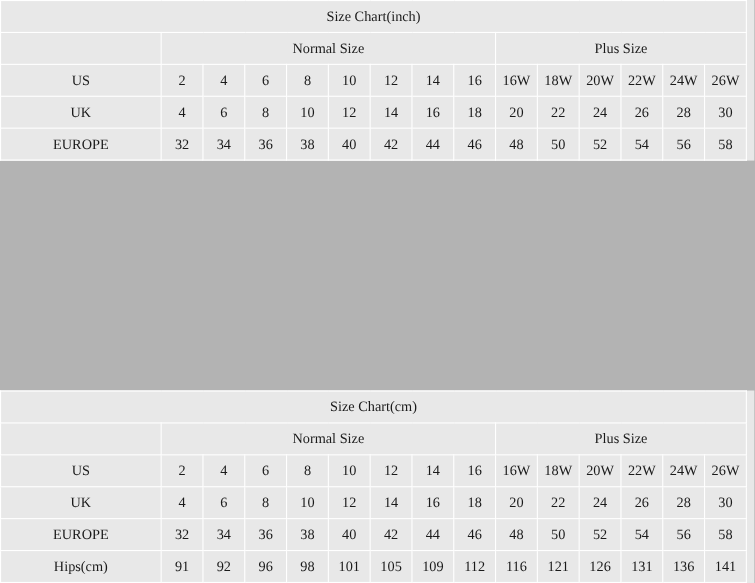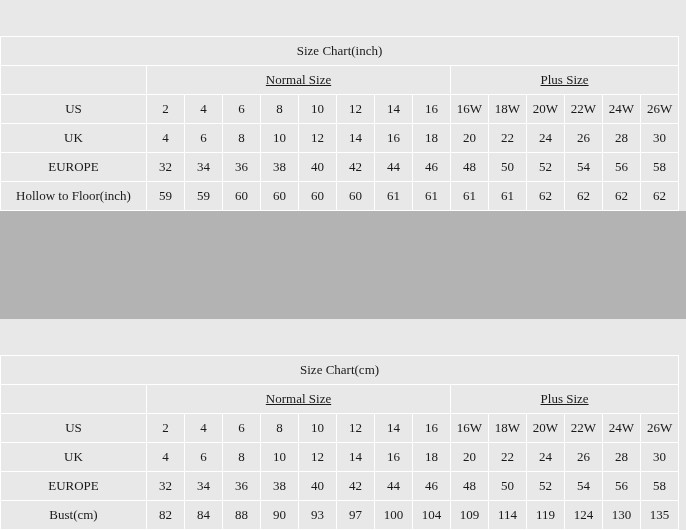--- a/index.html
+++ b/index.html
@@ -24,21 +24,20 @@
   .chart-block {
     width: 686px;
     background: #e8e8e8;
     box-sizing: border-box;
   }
   table.size-table {
     width: 644px;
     border-collapse: collapse;
     table-layout: fixed;
     background: #e8e8e8;
-    margin-top: 36px;
   }
   table.size-table td {
     border: 1px solid #ffffff;
     text-align: center;
     vertical-align: middle;
     color: #1a1a1a;
     font-size: 13px;
     padding: 0;
     height: 28px;
     background: #e8e8e8;
@@ -48,21 +47,20 @@
   td.title-cell {
     font-size: 15px;
     height: 24px;
     border-left: 1px solid #e8e8e8;
     border-right: 1px solid #e8e8e8;
     border-top: 1px solid #e8e8e8;
   }
   td.group-cell {
     font-size: 15px;
     height: 25px;
-    text-decoration: underline;
   }
   td.rowhead {
     font-size: 14px;
     text-align: center;
   }
   td.labelcol-blank {
     border-left: 1px solid #e8e8e8;
   }
   .cm-block td {
     height: 28px;
@@ -157,37 +155,20 @@
           <td>50</td>
           <td>52</td>
           <td>54</td>
           <td>56</td>
           <td>58</td>
         </tr>
 
 
 
 
-        <tr>
-          <td class="rowhead">Hollow to Floor(inch)</td>
-          <td>59</td>
-          <td>59</td>
-          <td>60</td>
-          <td>60</td>
-          <td>60</td>
-          <td>60</td>
-          <td>61</td>
-          <td>61</td>
-          <td>61</td>
-          <td>61</td>
-          <td>62</td>
-          <td>62</td>
-          <td>62</td>
-          <td>62</td>
-        </tr>
       </tbody>
     </table>
   </div>
 
   <div class="spacer"></div>
 
   <div class="chart-block cm-block">
     <table class="size-table">
       <colgroup>
         <col style="width:146px">
@@ -263,37 +244,37 @@
           <td>44</td>
           <td>46</td>
           <td>48</td>
           <td>50</td>
           <td>52</td>
           <td>54</td>
           <td>56</td>
           <td>58</td>
         </tr>
 
-        <tr>
-          <td class="rowhead">Bust(cm)</td>
-          <td>82</td>
-          <td>84</td>
-          <td>88</td>
-          <td>90</td>
-          <td>93</td>
-          <td>97</td>
-          <td>100</td>
-          <td>104</td>
+
+
+        <tr>
+          <td class="rowhead">Hips(cm)</td>
+          <td>91</td>
+          <td>92</td>
+          <td>96</td>
+          <td>98</td>
+          <td>101</td>
+          <td>105</td>
           <td>109</td>
-          <td>114</td>
-          <td>119</td>
-          <td>124</td>
-          <td>130</td>
-          <td>135</td>
-        </tr>
-
-
+          <td>112</td>
+          <td>116</td>
+          <td>121</td>
+          <td>126</td>
+          <td>131</td>
+          <td>136</td>
+          <td>141</td>
+        </tr>
 
       </tbody>
     </table>
   </div>
 
 </div>
 
 </body></html>

